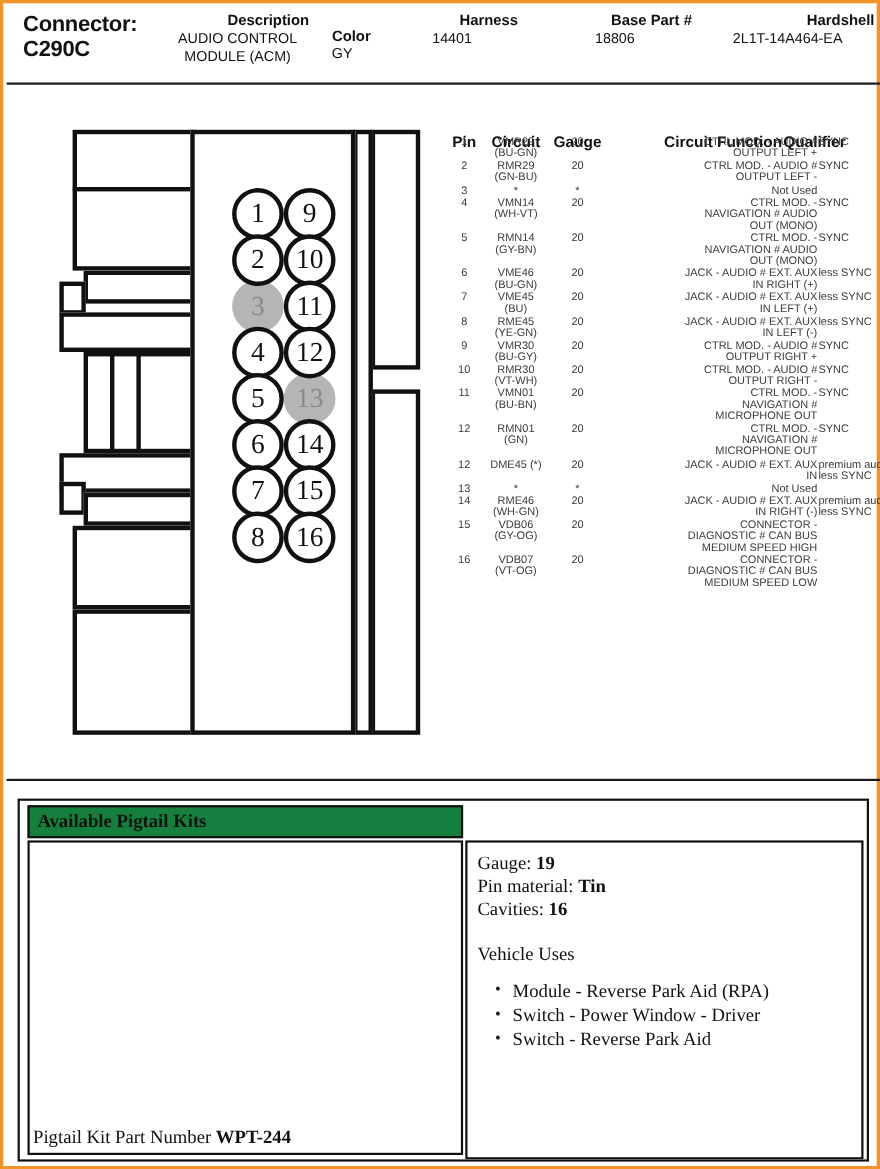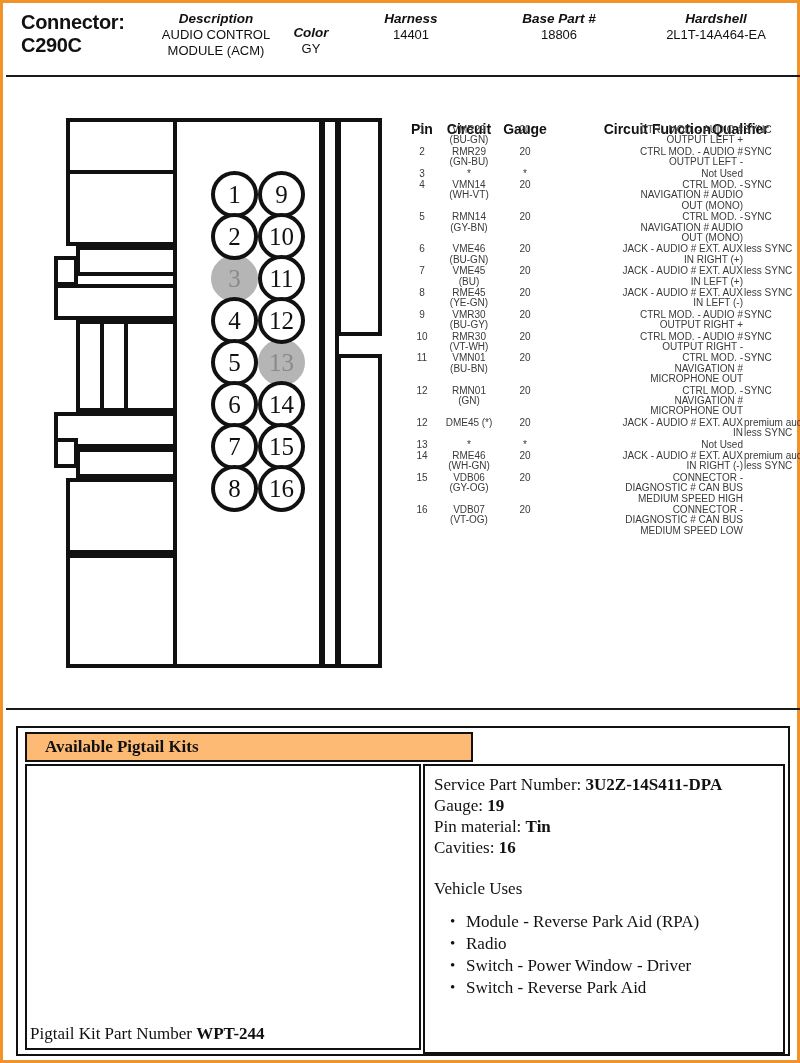--- a/index.html
+++ b/index.html
@@ -29,21 +29,21 @@
   }
 
   
   #header {
     position: absolute;
     left: 0; top: 0;
     width: 800px; height: 72px;
   }
   .hdr-cell { position: absolute; }
   .hdr-title { font-weight: bold; font-size: 20px; line-height: 23px; letter-spacing: -0.3px;}
-  .hdr-lbl { font-weight: bold; font-size: 13.5px; line-height: 16px; text-align: center; font-style: italic; }
+  .hdr-lbl { font-weight: bold; font-size: 13.5px; line-height: 16px; text-align: right; }
   .hdr-val { font-weight: normal; font-size: 13px; line-height: 16px; text-align: center; }
 
   #hdr-connector { left: 18px; top: 8px; width: 130px; }
   #hdr-desc { left: 148px; top: 8px; width: 130px; }
   #hdr-color { left: 282px; top: 22px; width: 52px; }
   #hdr-harness { left: 348px; top: 8px; width: 120px; }
   #hdr-basepart { left: 486px; top: 8px; width: 140px; }
   #hdr-hardshell { left: 634px; top: 8px; width: 158px; }
 
   #hdr-underline {
@@ -209,27 +209,27 @@
     position: absolute;
     left: 13px; top: 723px;
     width: 774px; height: 330px;
     box-sizing: border-box;
     border: 2px solid #111111;
     font-family: "Liberation Serif", serif;
   }
   #pk-title-box {
     position: absolute;
     left: 7px; top: 4px;
-    width: 448px; height: 30px;
+    width: 396px; height: 30px;
     box-sizing: border-box;
     border: 2px solid #111111;
-    background: #fdba74;
+    background: #15803d;
     display: flex;
     align-items: center;
-    padding-left: 18px;
+    padding-left: 7px;
     font-weight: bold;
     font-size: 17px;
   }
   #pk-left-box {
     position: absolute;
     left: 7px; top: 36px;
     width: 396px; height: 286px;
     box-sizing: border-box;
     border: 2px solid #111111;
     background: #ffffff;
@@ -556,34 +556,30 @@
 
   <div id="pigtail">
     <div id="pk-title-box">Available Pigtail Kits</div>
     <div id="pk-left-box"></div>
     <div id="pk-bottom-label">
       <span>Pigtail Kit Part Number </span><b>WPT-244</b>
     </div>
 
     <div id="pk-right-box">
       <div class="spec-line">
-        <span>Service Part Number: </span><b>3U2Z-14S411-DPA</b>
-      </div>
-      <div class="spec-line">
         <span>Gauge: </span><b>19</b>
       </div>
       <div class="spec-line">
         <span>Pin material: </span><b>Tin</b>
       </div>
       <div class="spec-line">
         <span>Cavities: </span><b>16</b>
       </div>
       <div id="vehicle-uses-title">Vehicle Uses</div>
       <ul id="vehicle-list">
           <li>Module - Reverse Park Aid (RPA)</li>
-          <li>Radio</li>
           <li>Switch - Power Window - Driver</li>
           <li>Switch - Reverse Park Aid</li>
         </ul>
     </div>
   </div>
 
 </div>
 
 </body></html>

